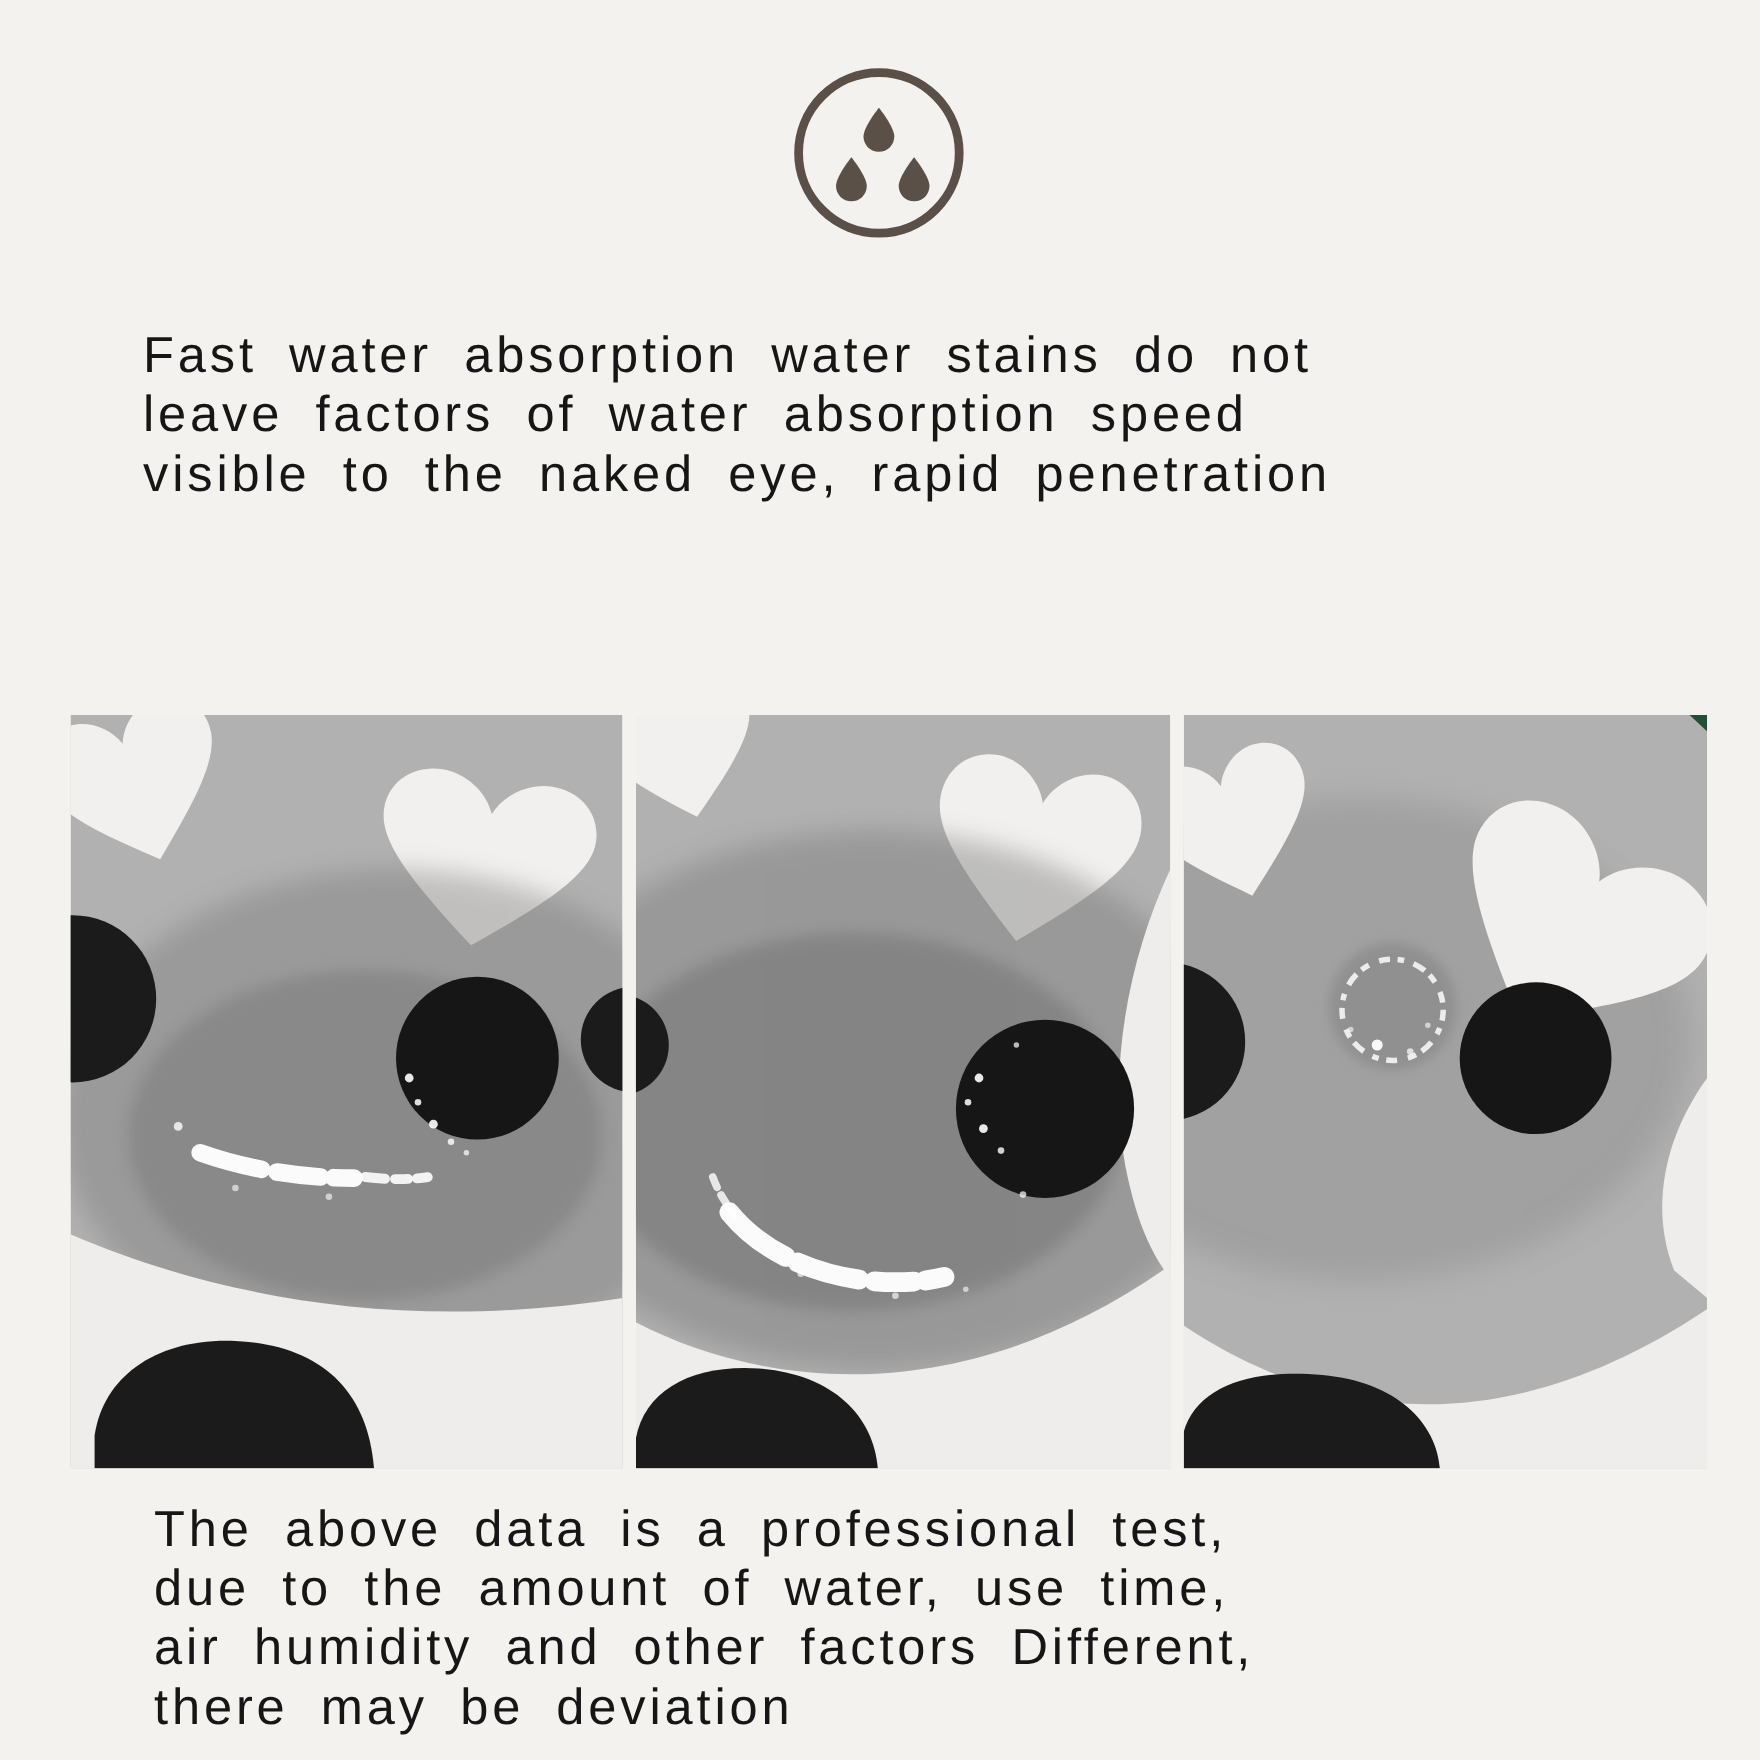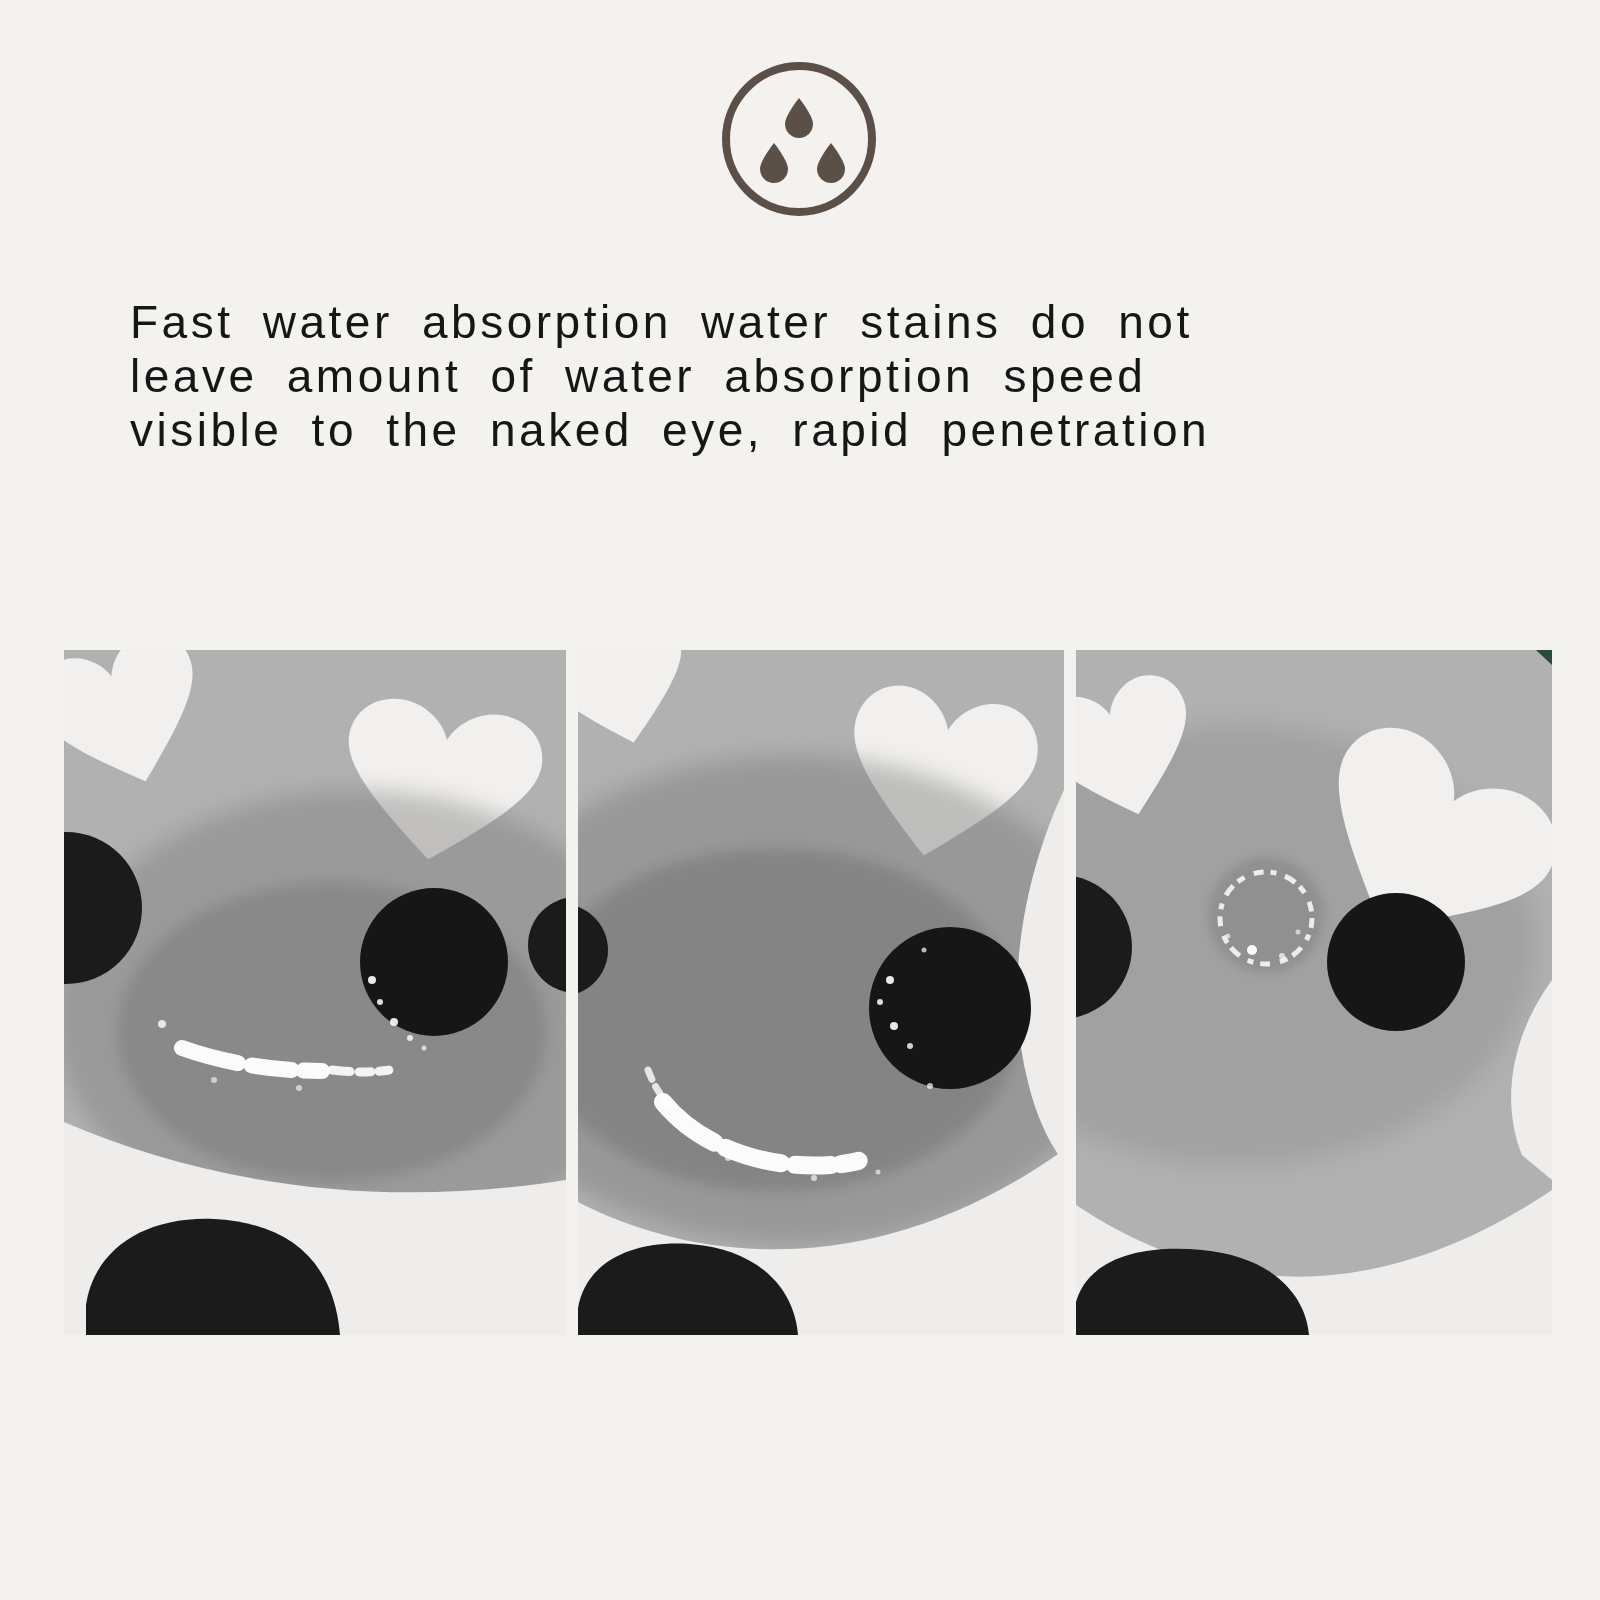--- a/index.html
+++ b/index.html
@@ -41,21 +41,21 @@
       <g fill="#5a5047">
         <path transform="translate(67,40)" d="M14,0 C14,0 0,17.5 0,26 C0,33.7 6.3,40 14,40 C21.7,40 28,33.7 28,26 C28,17.5 14,0 14,0 Z"></path>
         <path transform="translate(42,85)" d="M14,0 C14,0 0,17.5 0,26 C0,33.7 6.3,40 14,40 C21.7,40 28,33.7 28,26 C28,17.5 14,0 14,0 Z"></path>
         <path transform="translate(99,85)" d="M14,0 C14,0 0,17.5 0,26 C0,33.7 6.3,40 14,40 C21.7,40 28,33.7 28,26 C28,17.5 14,0 14,0 Z"></path>
       </g>
     </svg>
   </div>
 
   <div class="para para-intro">
     <div>Fast water absorption water stains do not</div>
-    <div>leave amount of water absorption speed</div>
+    <div>leave factors of water absorption speed</div>
     <div>visible to the naked eye, rapid penetration</div>
   </div>
 
   <div class="photos">
 
     <div class="photo photo-1">
       <svg width="502" height="685" viewBox="0 0 502 685">
         <defs>
           <filter id="b1a" x="-40%" y="-40%" width="180%" height="180%">
               <feGaussianBlur stdDeviation="11"></feGaussianBlur>
@@ -177,14 +177,20 @@
           <circle cx="152" cy="286" r="2.5" opacity="0.6"></circle>
           <circle cx="222" cy="282" r="2.5" opacity="0.6"></circle>
         </g>
 
         <path d="M460,0 L476,0 L476,15 Z" fill="#274d36"></path>
       </svg>
     </div>
 
   </div>
 
+  <div class="para para-disclaimer">
+    <div>The above data is a professional test,</div>
+    <div>due to the amount of water, use time,</div>
+    <div>air humidity and other factors Different,</div>
+    <div>there may be deviation</div>
+  </div>
 
 </div>
 
 </body></html>

